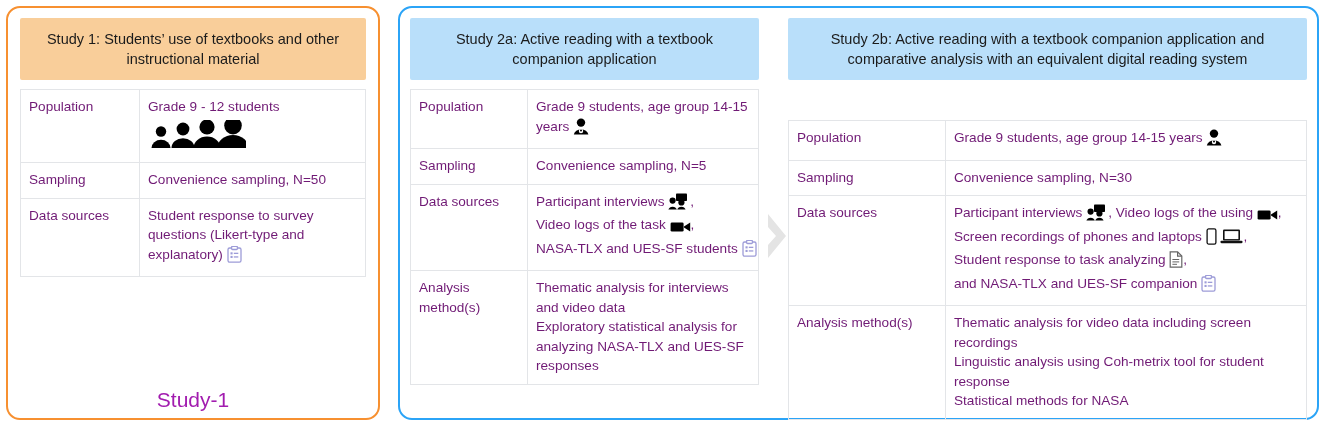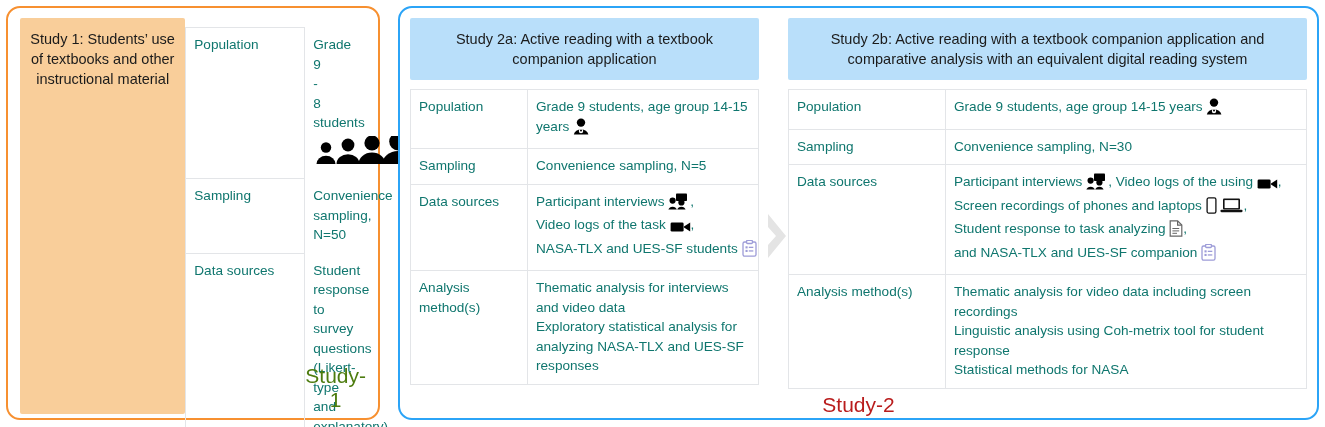--- a/index.html
+++ b/index.html
@@ -19,21 +19,21 @@
 
   
   .study1-container{
     position:absolute;
     left:6px; top:6px;
     width:374px; height:414px;
     border:2px solid #F79030;
     border-radius:14px;
     box-sizing:border-box;
     background:#ffffff;
-    display:flex;flex-direction:row;
+    display:flex;flex-direction:column;
     padding:10px 12px 4px 12px;
   }
   .study2-container{
     position:absolute;
     left:398px; top:6px;
     width:921px; height:414px;
     border:2px solid #2BA4F7;
     border-radius:14px;
     box-sizing:border-box;
     background:#ffffff;
@@ -44,21 +44,21 @@
     display:flex;
     flex-direction:row;
     align-items:flex-start;
     position:relative;
     flex:1;
   }
 
   
   .panel{display:flex;flex-direction:column;}
   .panel-2a{width:351px;margin-right:0;}
-  .panel-2b{width:522px;margin-left:29px;}
+  .panel-2b{width:522px;margin-left:29px;gap:31px;}
 
   .head{
     border-radius:2px;
     text-align:center;
     font-size:14.5px;
     line-height:20px;
     color:#1b1b1b;
     padding:11px 10px;
     box-sizing:border-box;
   }
@@ -69,38 +69,38 @@
   table{
     border-collapse:collapse;
     width:100%;
     margin-top:9px;
     table-layout:fixed;
   }
   td{
     border:1px solid #E3E5E8;
     font-size:13.6px;
     line-height:19.5px;
-    color:#0f766e;
+    color:#701a75;
     vertical-align:top;
     padding:7px 8px 8px 8px;
   }
   .lbl{white-space:normal;}
   .t1 .lbl{width:102px;}
   .t2a .lbl{width:100px;}
   .t2b .lbl{width:140px;}
 
   
   .caption{
     text-align:center;
     font-size:21px;
     margin-top:auto;
     padding-top:4px;
     padding-bottom:2px;
   }
-  .cap-orange{color:#4d7c0f;}
+  .cap-orange{color:#a21caf;}
   .cap-blue{color:#b91c1c;}
 
   
   .chevron{
     position:absolute;
     left:355px; top:194px;
     width:24px;height:48px;
   }
 
   
@@ -113,21 +113,21 @@
 <div class="board">
 
   <div class="study1-container">
     <div class="head head-orange">Study 1: Students’ use of textbooks and other instructional material</div>
 
     <table class="t1">
       <tbody>
           <tr>
         <td class="lbl">Population</td>
         <td>
-          <span>Grade 9 - 8 students</span>
+          <span>Grade 9 - 12 students</span>
           <div style="margin-top:3px;">
             <svg width="98" height="29" viewBox="0 0 98 29">
               <circle cx="13" cy="11.5" r="5.2" fill="#000"></circle>
               <path d="M3.5 28 a9.5 8.2 0 0 1 19 0 z" fill="#000"></path>
               <circle cx="35" cy="9" r="6.4" fill="#000"></circle>
               <path d="M23.5 28 a11.5 9.8 0 0 1 23 0 z" fill="#000"></path>
               <circle cx="59" cy="7" r="7.6" fill="#000"></circle>
               <path d="M45.5 28 a13.5 11.4 0 0 1 27 0 z" fill="#000"></path>
               <circle cx="85" cy="5.6" r="8.8" fill="#000"></circle>
               <path d="M69.5 28 a15.5 13 0 0 1 31 0 z" fill="#000"></path>

